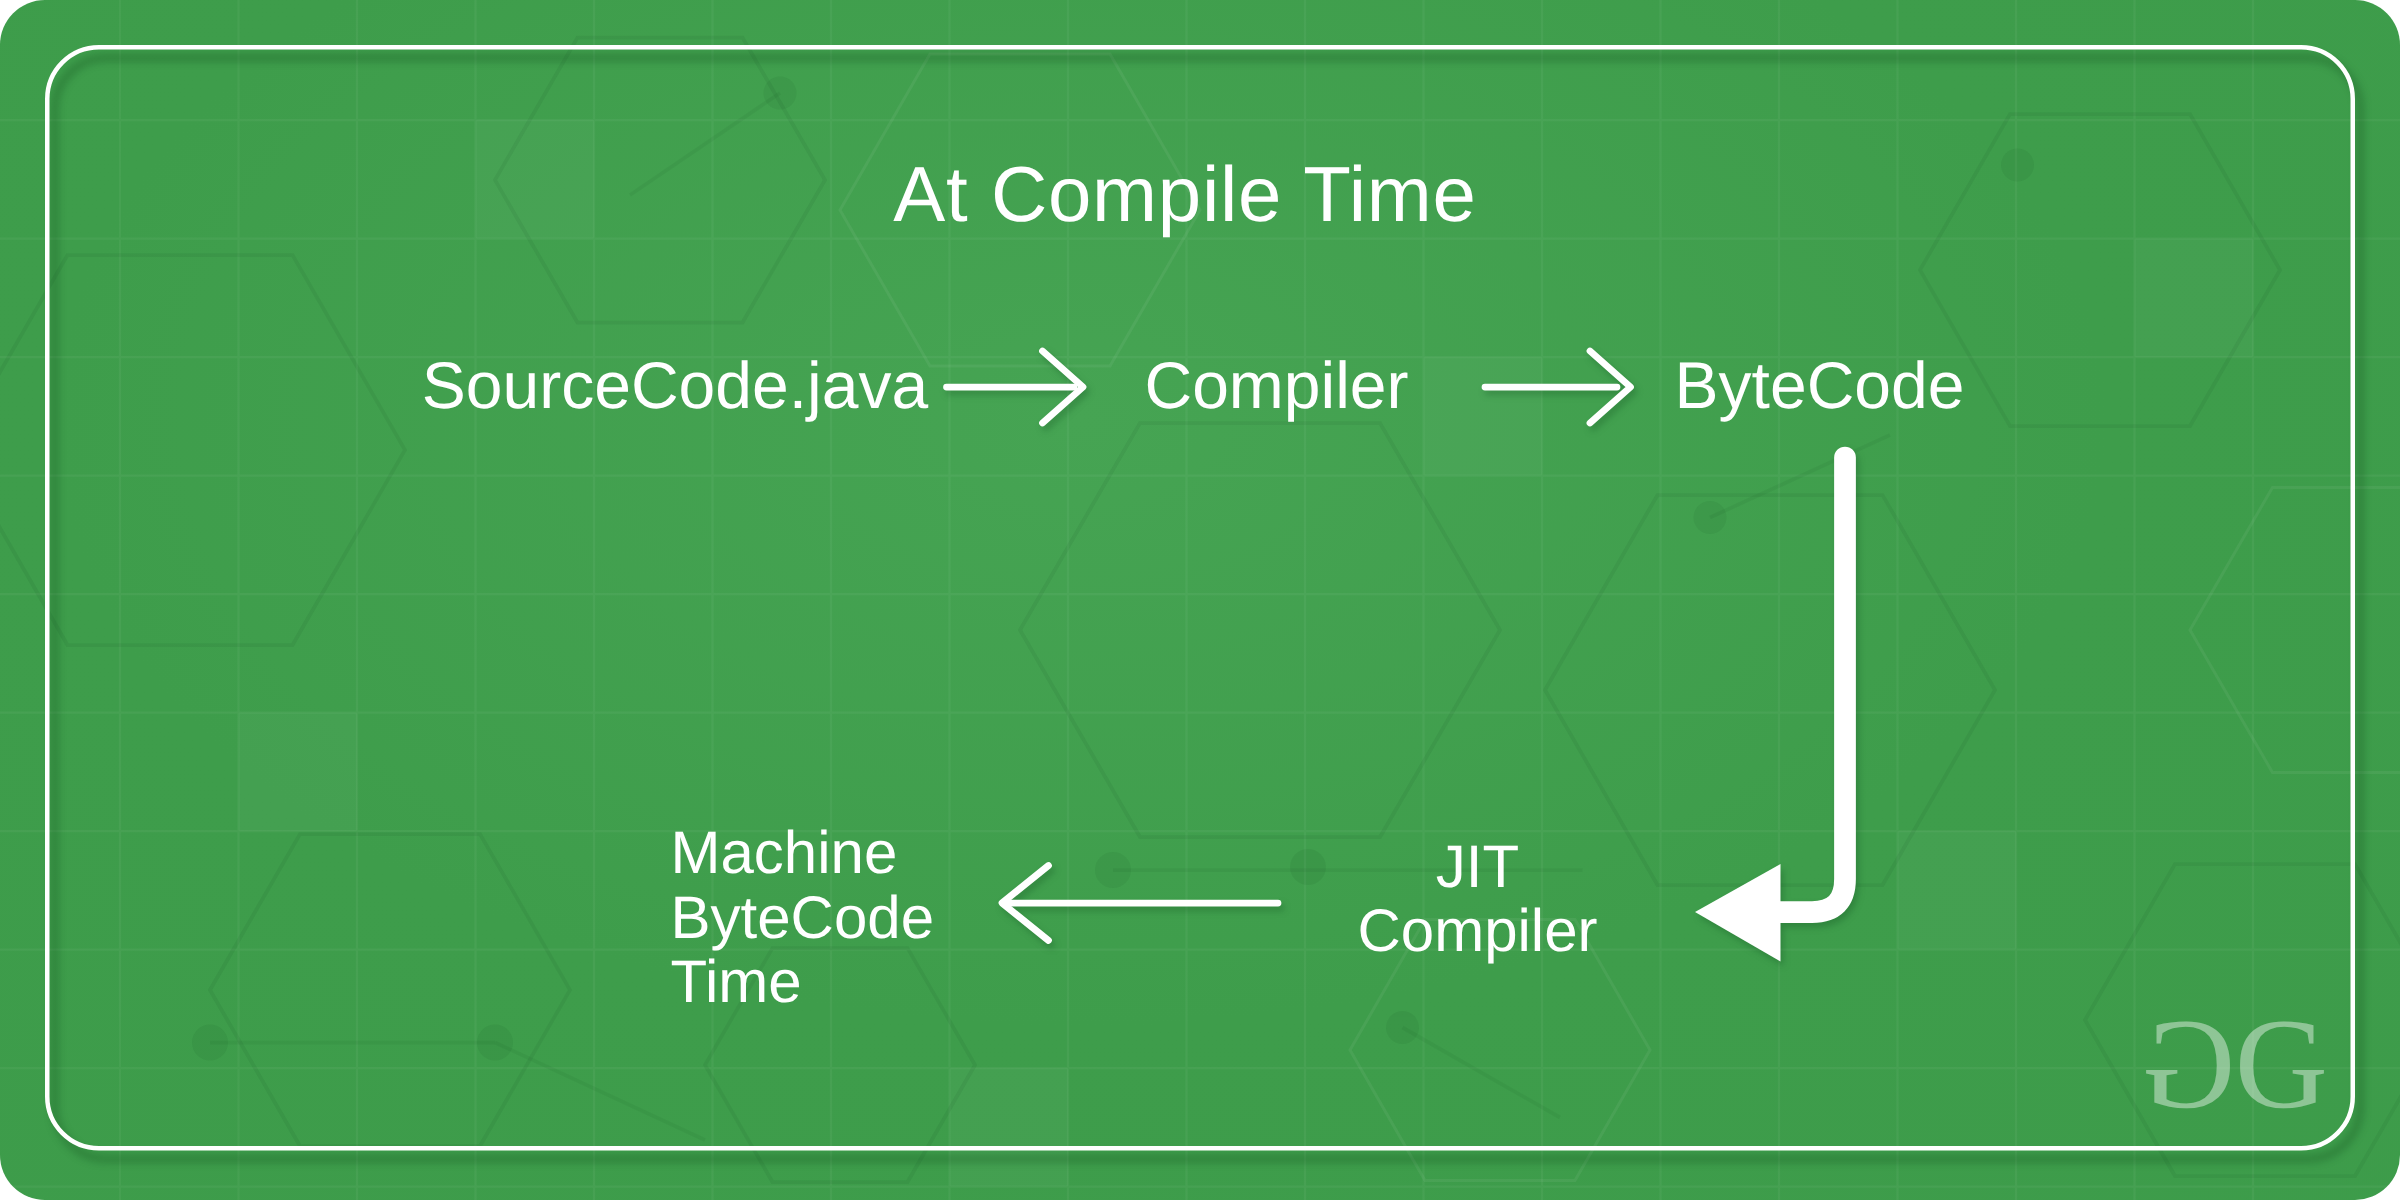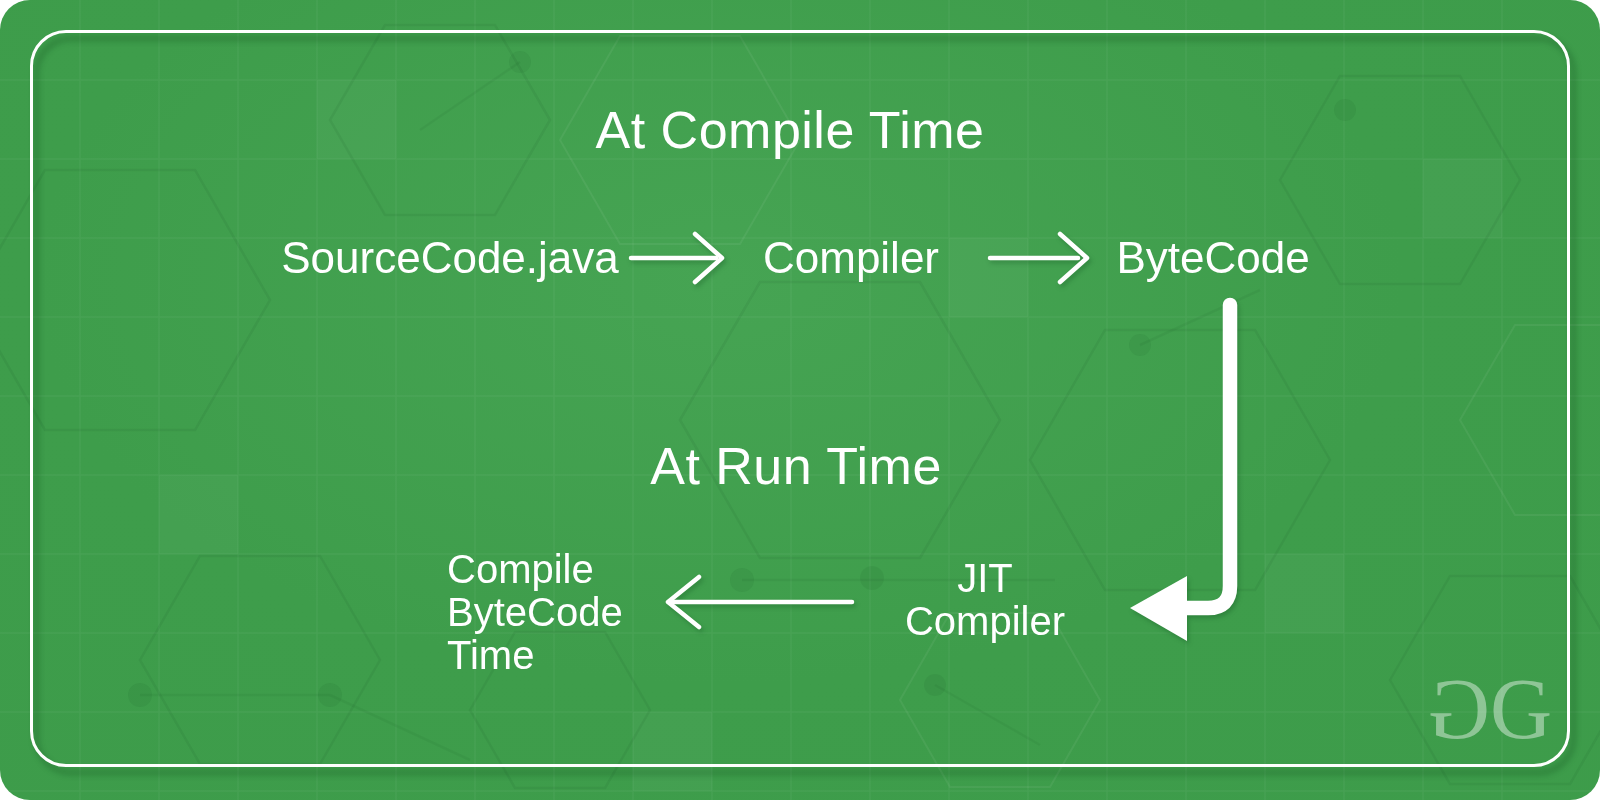--- a/index.html
+++ b/index.html
@@ -143,24 +143,23 @@
     <div class="inner-border"></div>
 
     <div class="txt centered section-title" style="left:790px; top:130px;">At Compile Time</div>
 
     <div class="txt centered node-label" style="left:450px; top:258px;">SourceCode.java</div>
 
     <div class="txt centered node-label" style="left:851px; top:258px;">Compiler</div>
 
     <div class="txt centered node-label" style="left:1213px; top:258px;">ByteCode</div>
 
-    <div class="txt centered section-title" style="left:796px; top:466px;">At Run Time</div>
 
     <div class="txt small-label" style="left:447px; top:548px;">
-      <div>Compile</div>
+      <div>Machine</div>
       <div>ByteCode</div>
       <div>Time</div>
     </div>
 
     <div class="txt small-label" style="left:985px; top:557px; transform:translateX(-50%); text-align:center;">
       <div>JIT</div>
       <div>Compiler</div>
     </div>
 
     <svg class="arrows" width="1600" height="800" viewBox="0 0 1600 800">

